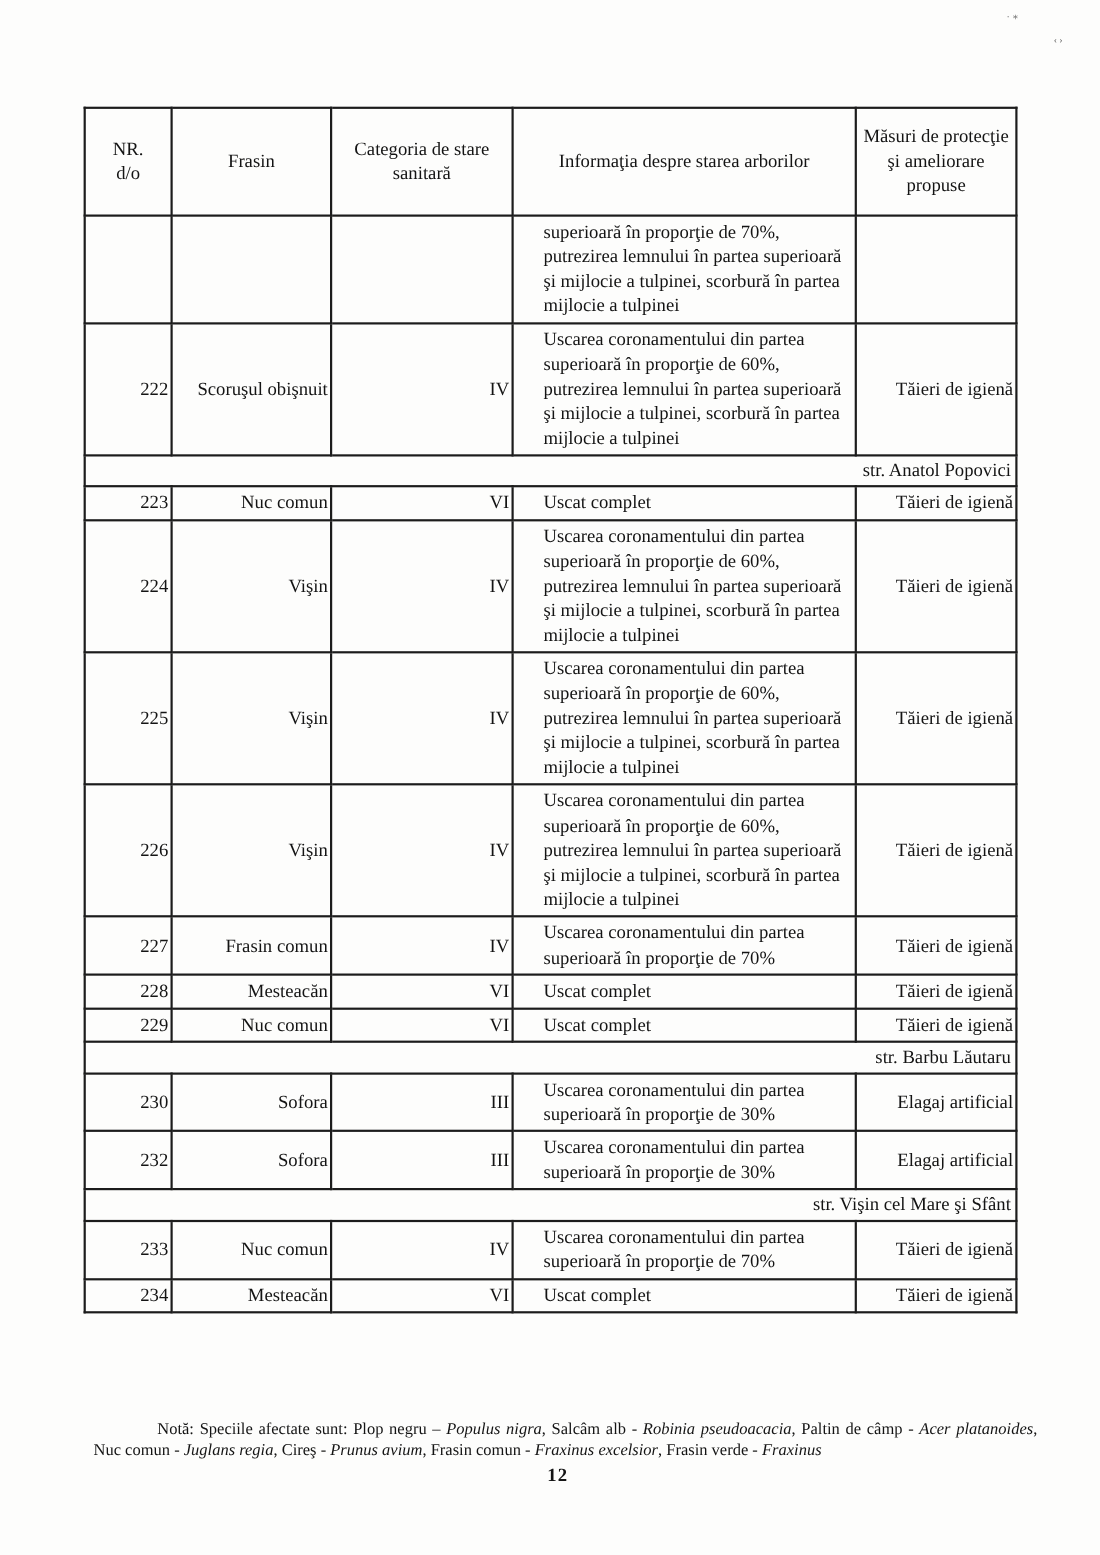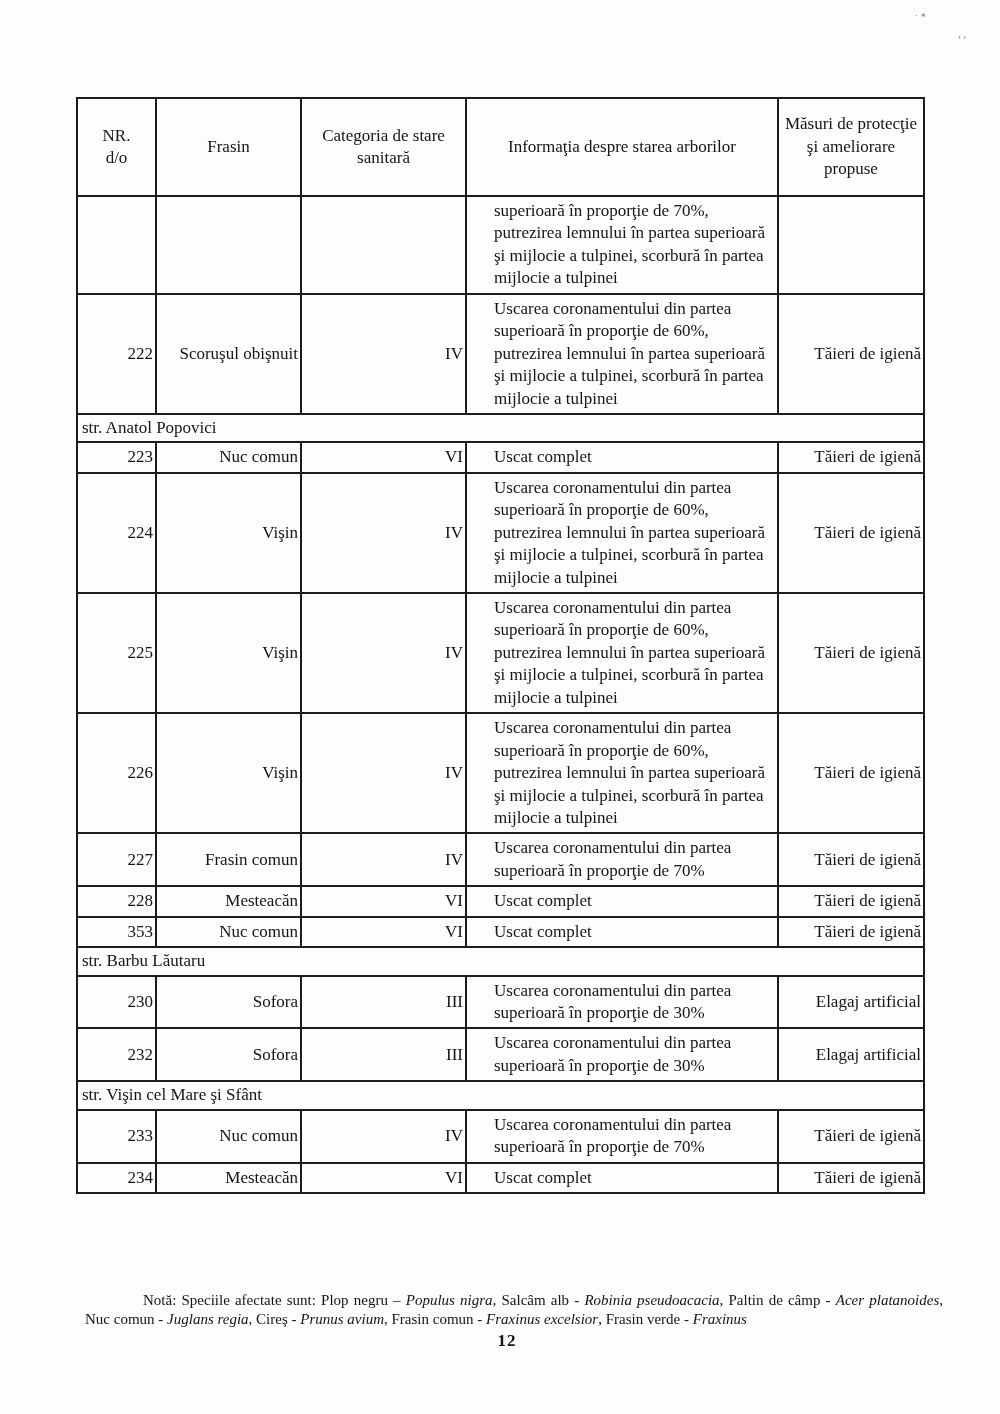--- a/index.html
+++ b/index.html
@@ -46,21 +46,21 @@
   th.th-nr { white-space: pre-line; }
   td.c-nr, td.c-specia, td.c-categoria, td.c-masuri {
     text-align: right;
     padding: 2px 2px;
   }
   td.c-info {
     text-align: left;
     padding: 3px 6px 3px 27px;
   }
   tr.section-row td {
-    text-align: left;
+    text-align: right;
     padding: 2px 4px;
     height: 26px;
   }
   tr.data-row td { height: 26px; }
 
   
   .footnote {
     position: absolute;
     left: 85px;
     top: 1291px;
@@ -161,21 +161,21 @@
         <td class="c-masuri">Tăieri de igienă</td>
       </tr>
       <tr class="data-row">
         <td class="c-nr">228</td>
         <td class="c-specia">Mesteacăn</td>
         <td class="c-categoria">VI</td>
         <td class="c-info">Uscat complet</td>
         <td class="c-masuri">Tăieri de igienă</td>
       </tr>
       <tr class="data-row">
-        <td class="c-nr">353</td>
+        <td class="c-nr">229</td>
         <td class="c-specia">Nuc comun</td>
         <td class="c-categoria">VI</td>
         <td class="c-info">Uscat complet</td>
         <td class="c-masuri">Tăieri de igienă</td>
       </tr>
       <tr class="section-row">
         <td colspan="5">str. Barbu Lăutaru</td>
       </tr>
       <tr class="data-row">
         <td class="c-nr">230</td>

